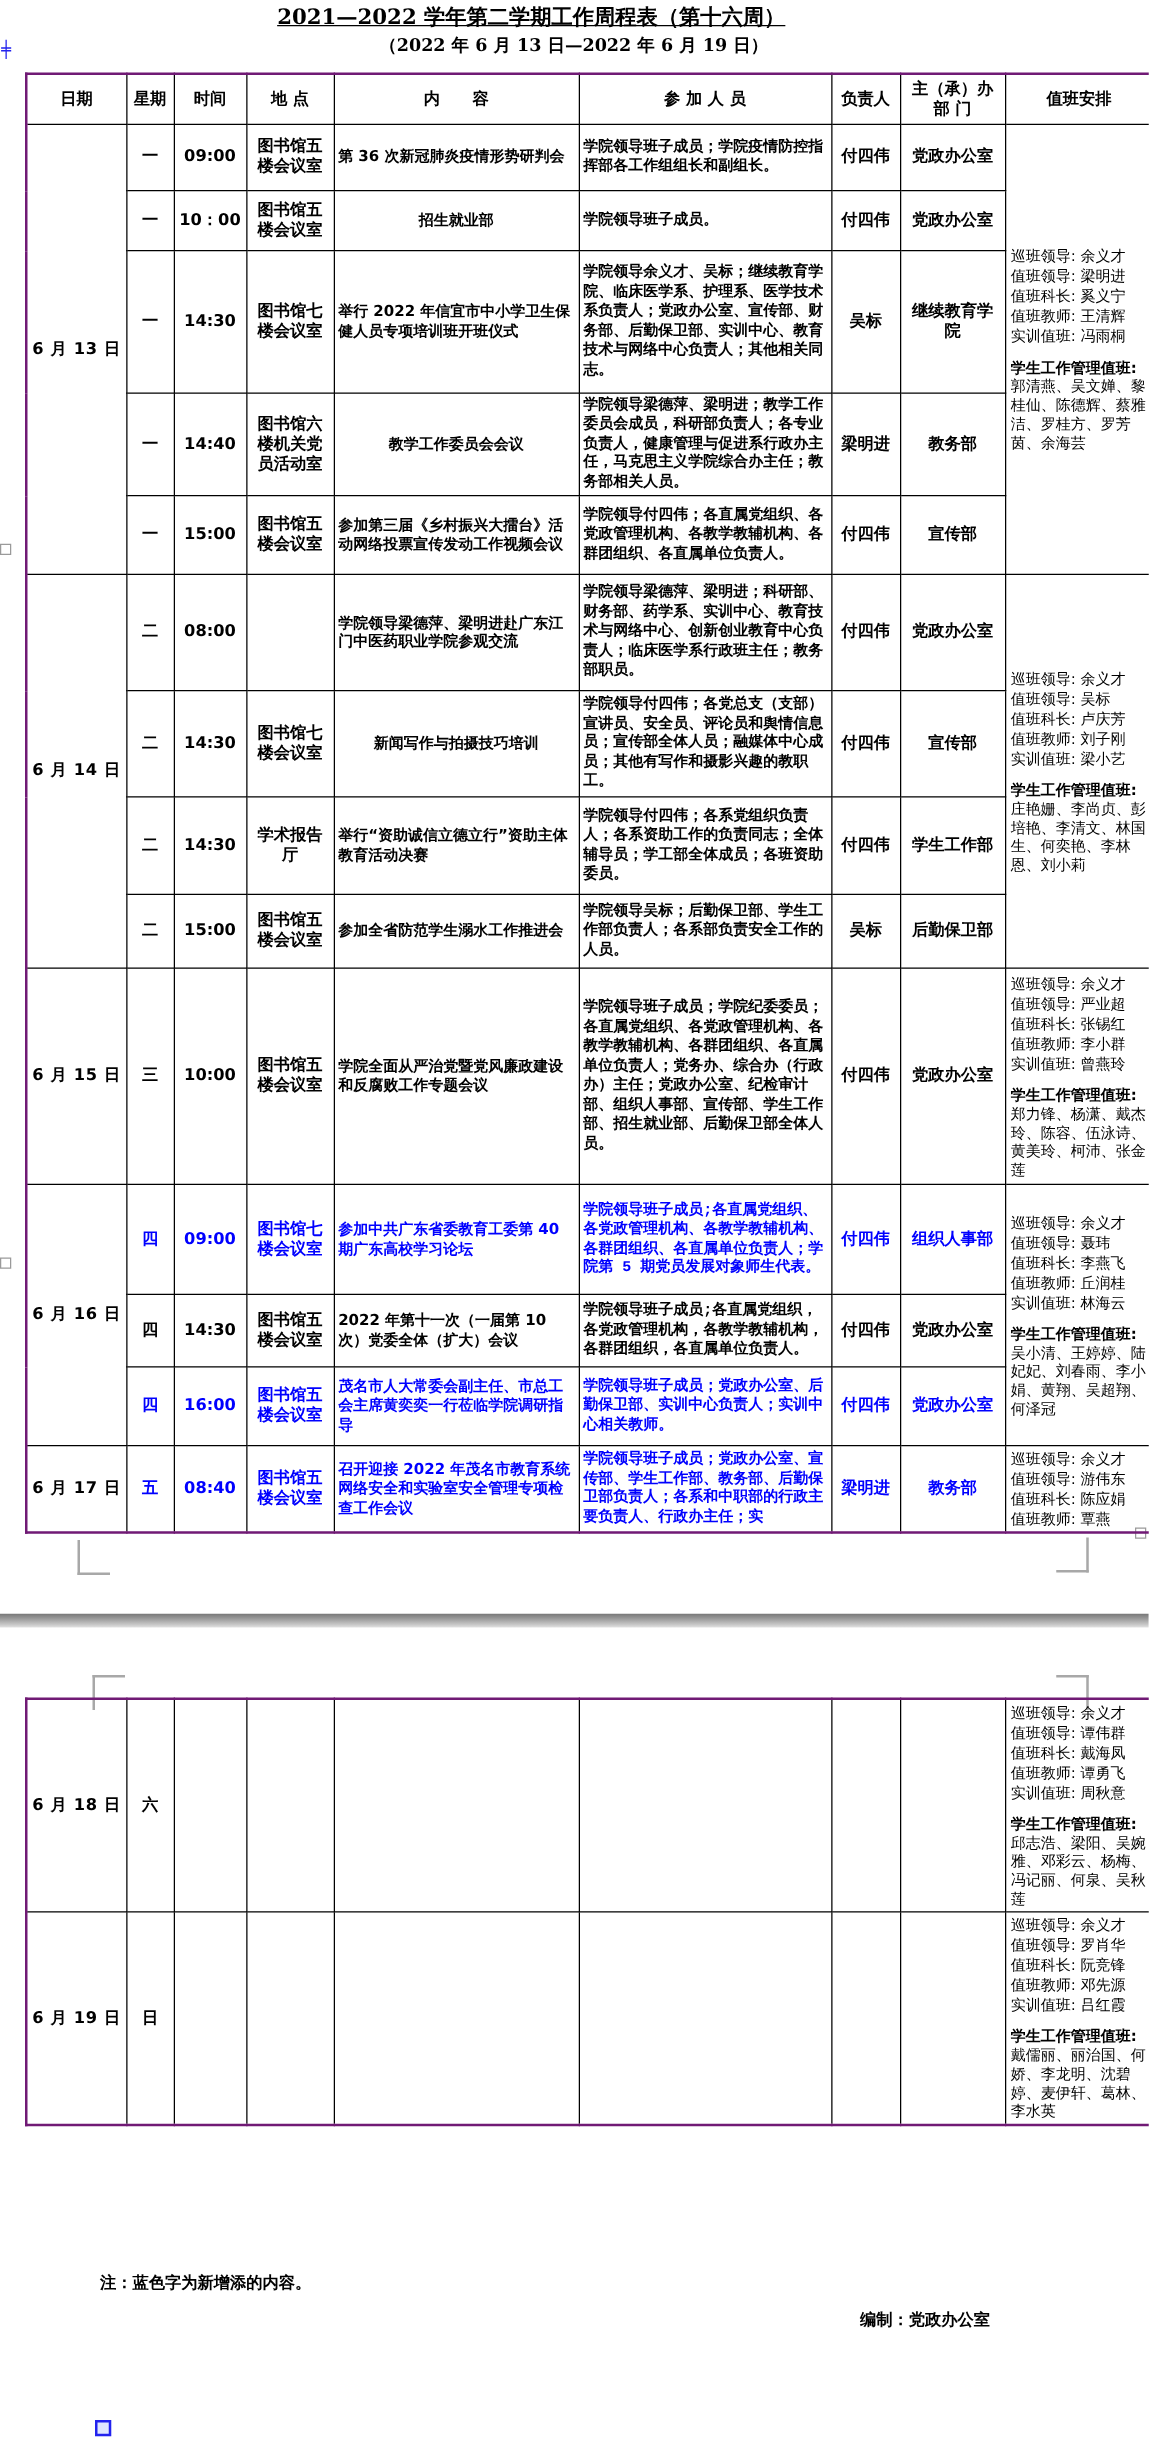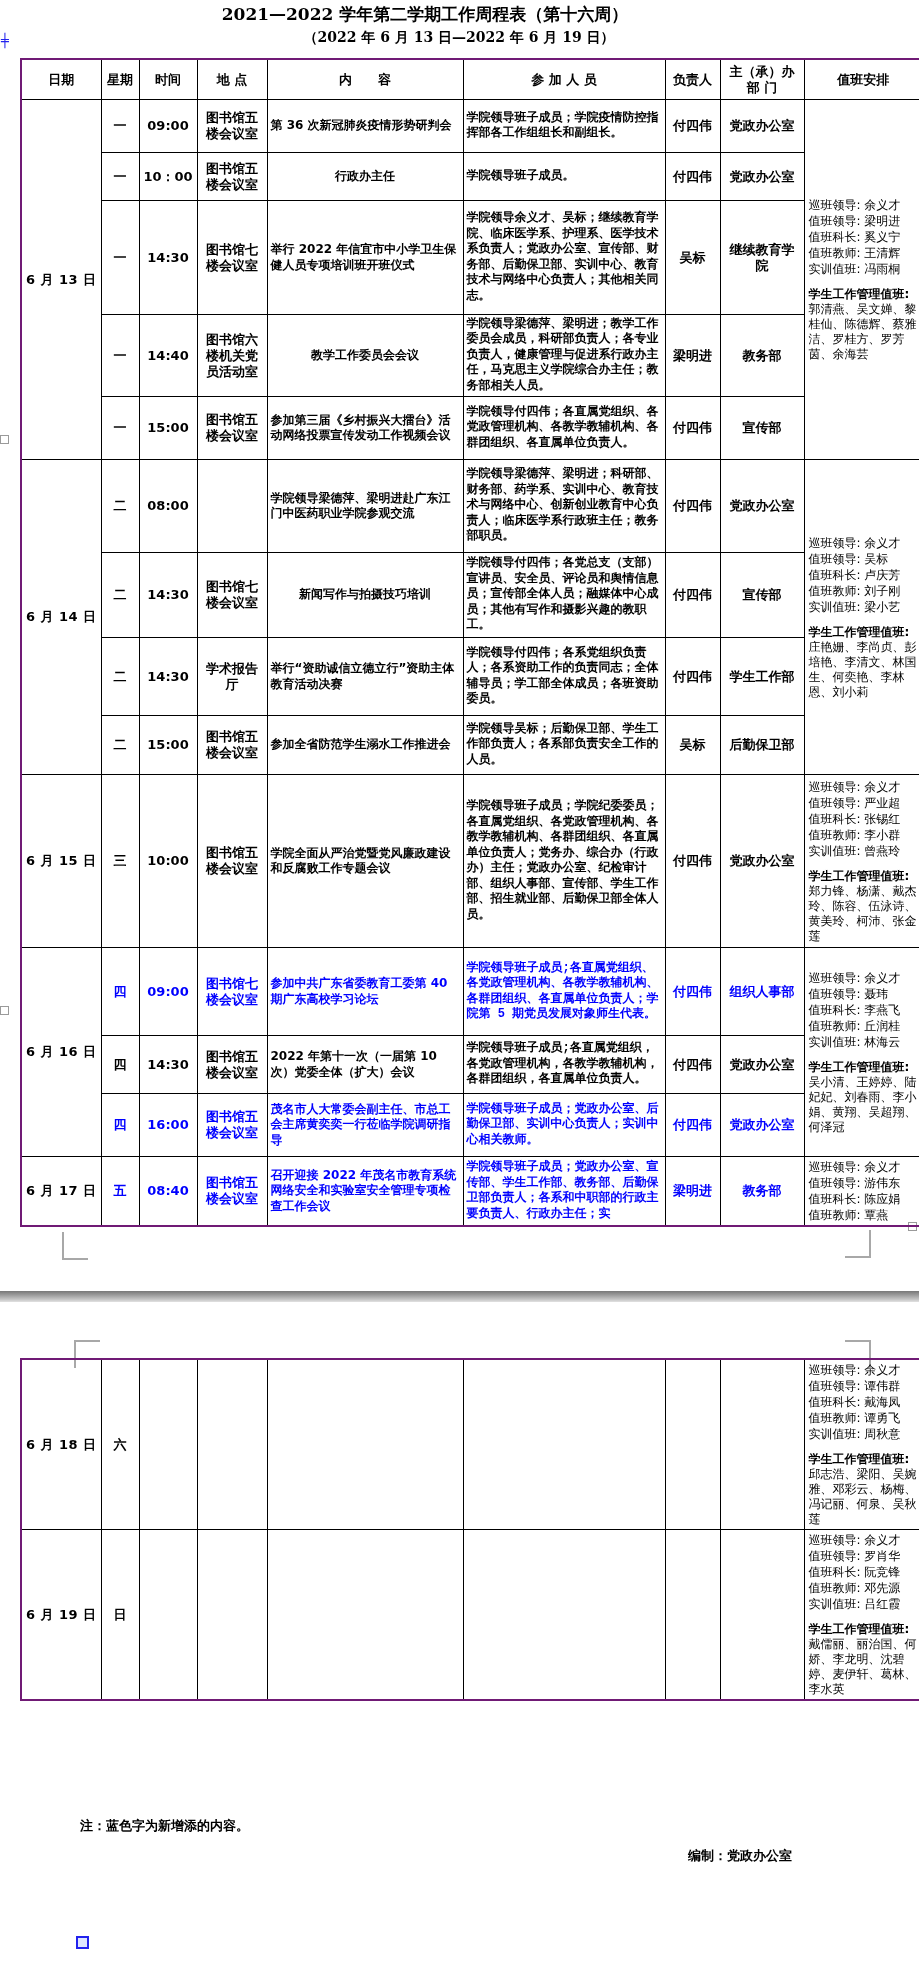--- a/index.html
+++ b/index.html
@@ -3,21 +3,21 @@
 <meta charset="utf-8">
 <style>
   html,body{margin:0;padding:0;}
   body{
     width:919px;height:1965px;position:relative;background:#ffffff;
     font-family:"DejaVu Sans",sans-serif;color:#000;
     overflow:hidden;
   }
   .doc-title{
     position:absolute;top:3px;left:0;width:850px;text-align:center;
-    font-family:"DejaVu Serif",serif;font-weight:bold;font-size:17px;line-height:22px;
+    font-family:"DejaVu Serif",serif;font-weight:bold;font-size:17px;line-height:22px;text-decoration:underline;
   }
   .doc-subtitle{
     position:absolute;top:28px;left:0;width:918px;text-align:center;
     font-family:"DejaVu Serif",serif;font-weight:bold;font-size:14px;line-height:18px;
   }
   table.sched{
     position:absolute;left:20px;width:902px;
     border-collapse:collapse;table-layout:fixed;
     border:2px solid #701a75;
   }
@@ -127,21 +127,21 @@
           <div class="role"><span class="rl">值班教师:</span><span class="rv"> 王清辉</span></div>
           <div class="role"><span class="rl">实训值班:</span><span class="rv"> 冯雨桐</span></div>
           <div class="stuL">学生工作管理值班:</div>
           <div class="stuN">郭清燕、吴文婵、黎桂仙、陈德辉、蔡雅洁、罗桂方、罗芳茵、余海芸</div>
         </td>
       </tr>
       <tr style="height: 48px;">
         <td class="week">一</td>
         <td class="time">10：00</td>
         <td class="loc">图书馆五楼会议室</td>
-        <td class="content ctr">行政办主任</td>
+        <td class="content ctr">招生就业部</td>
         <td class="people">学院领导班子成员。</td>
         <td class="lead">付四伟</td>
         <td class="dept">党政办公室</td>
       </tr>
       <tr style="height: 114px;">
         <td class="week">一</td>
         <td class="time">14:30</td>
         <td class="loc">图书馆七楼会议室</td>
         <td class="content">举行 2022 年信宜市中小学卫生保健人员专项培训班开班仪式</td>
         <td class="people">学院领导余义才、吴标；继续教育学院、临床医学系、护理系、医学技术系负责人；党政办公室、宣传部、财务部、后勤保卫部、实训中心、教育技术与网络中心负责人；其他相关同志。</td>

